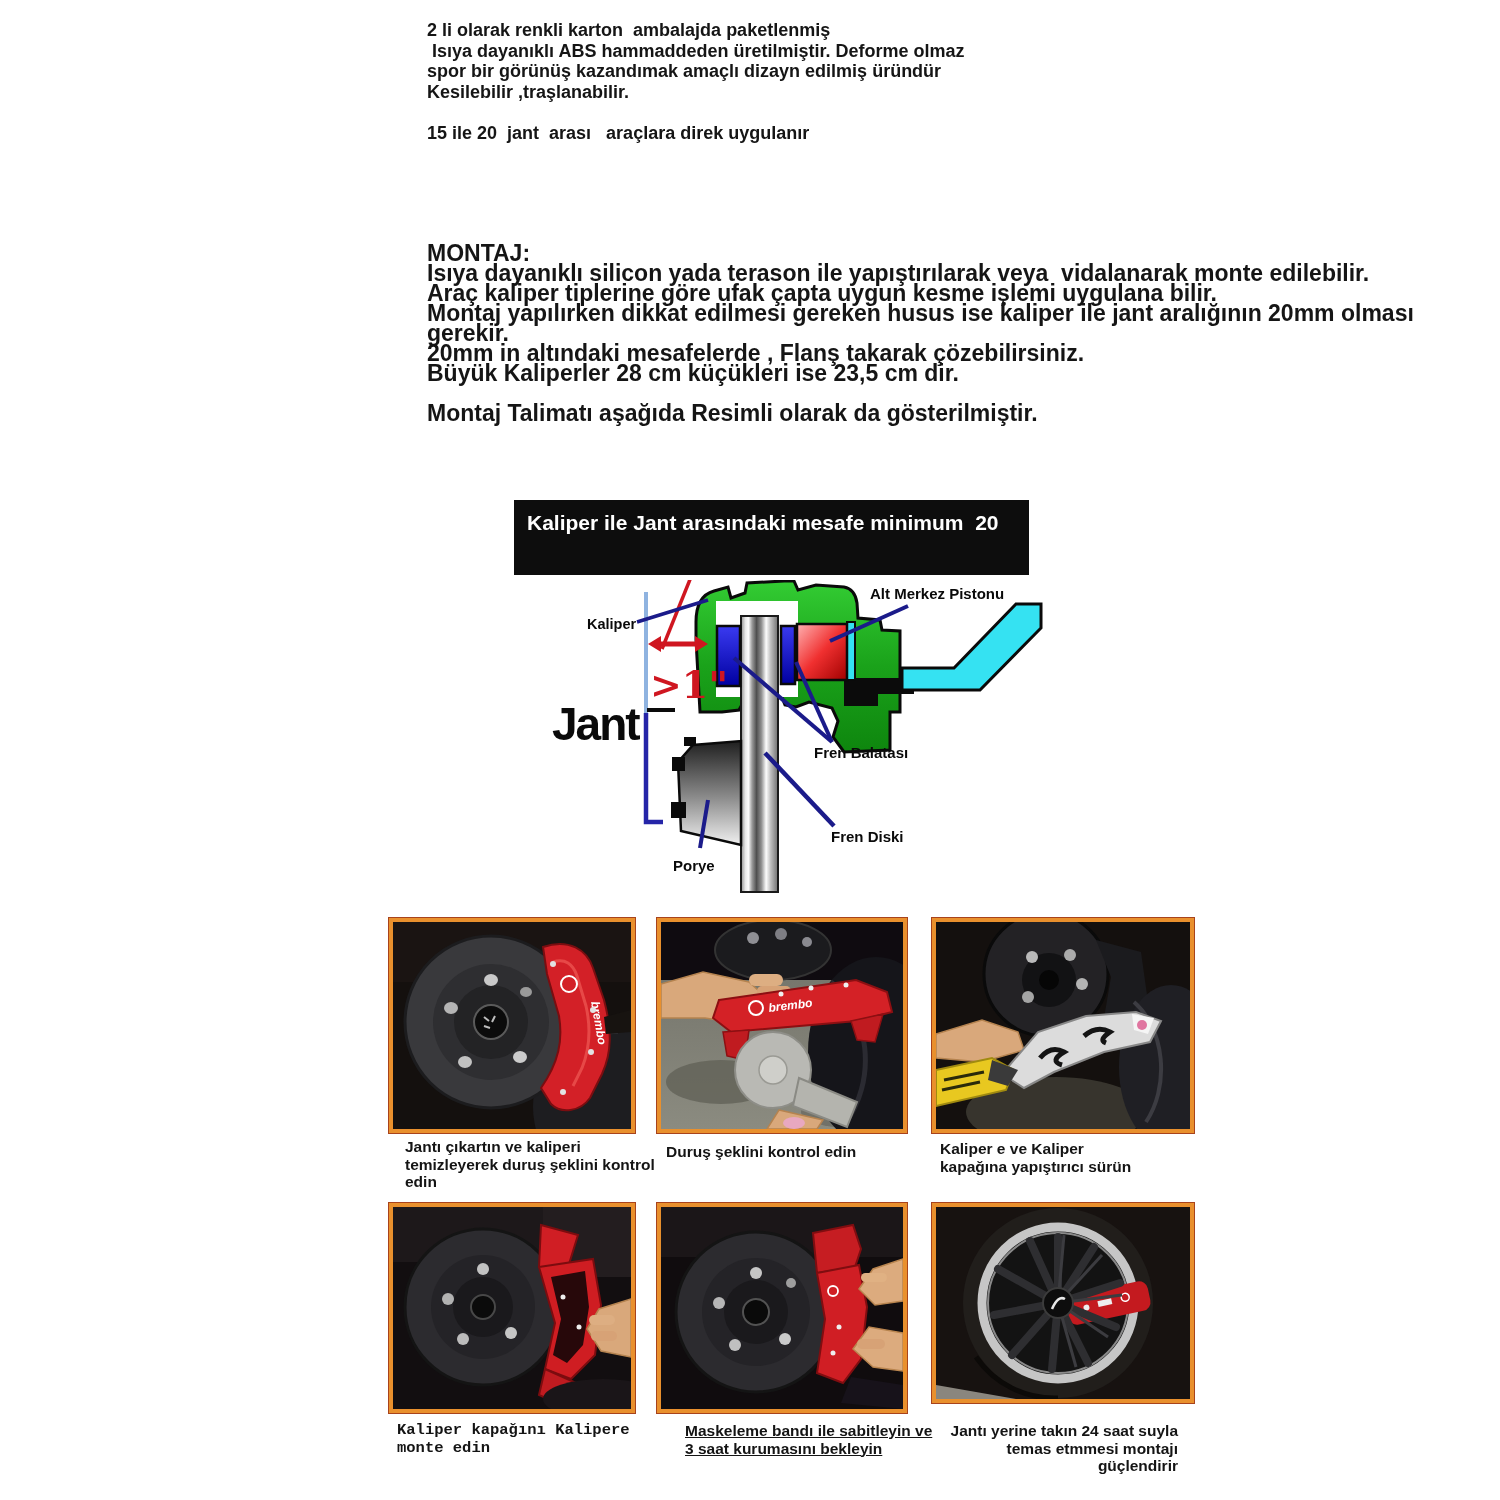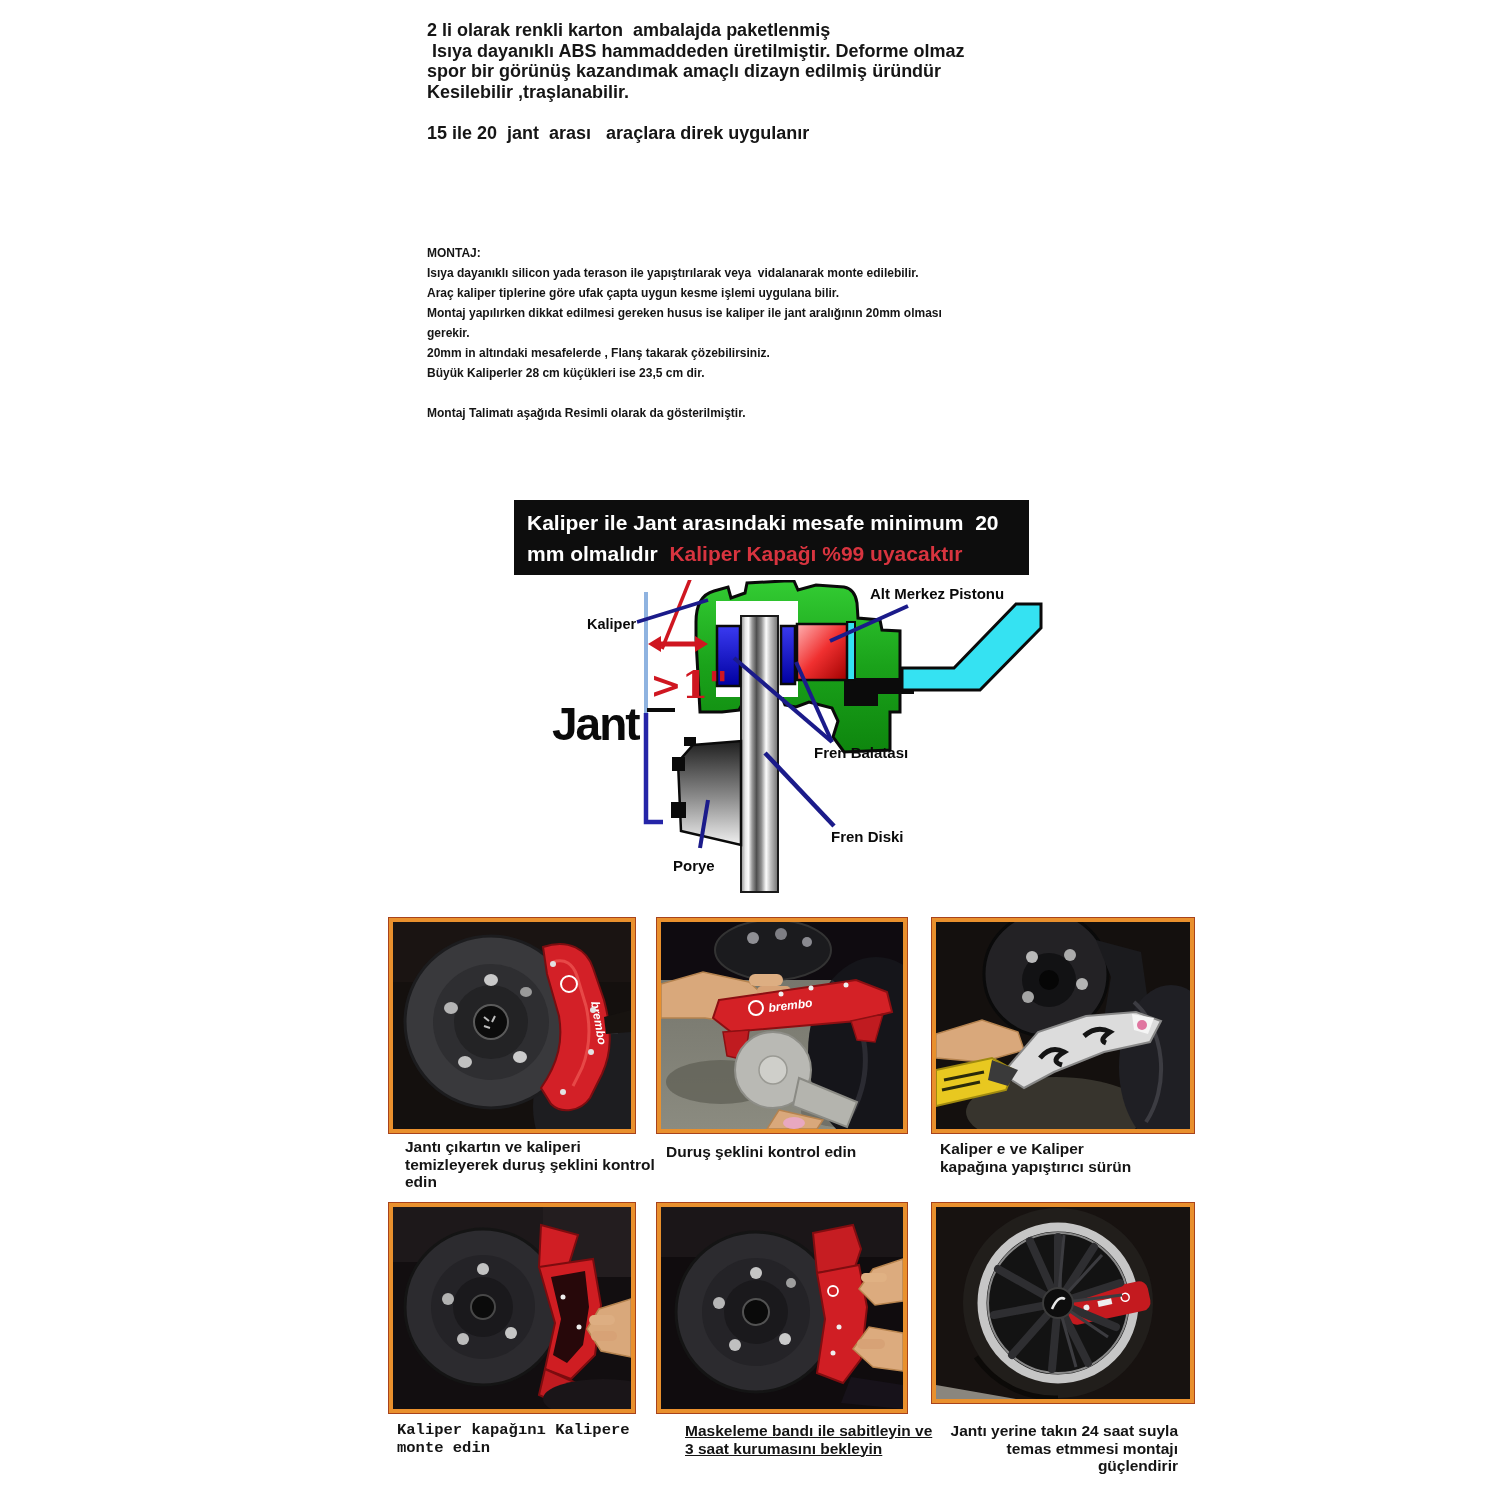--- a/index.html
+++ b/index.html
@@ -1,21 +1,21 @@
 <!DOCTYPE html>
 <html><head>
 <meta charset="utf-8">
 <style>
   html,body{margin:0;padding:0;background:#fff;}
   #canvas{position:relative;width:1500px;height:1500px;background:#ffffff;overflow:hidden;
           font-family:"Liberation Sans",sans-serif;margin-left:44px;}
   .tblock{position:absolute;color:#151515;font-weight:bold;}
   .tline{white-space:pre;}
   #intro{left:383px;top:20px;font-size:18px;line-height:20.5px;}
-  #montaj{left:383px;top:243px;font-size:12px;line-height:20px;}
+  #montaj{left:383px;top:243px;font-size:23px;line-height:20px;}
   #banner{position:absolute;left:470px;top:500px;width:515px;height:75px;background:#0d0d0d;
           padding:7px 0 0 13px;box-sizing:border-box;}
   #banner::before{content:"";position:absolute;left:-7px;top:-7px;width:100%;height:100%;
           background:#000;z-index:-1;}
   .bline{font-size:21px;font-weight:bold;line-height:31px;white-space:pre;}
   .bwhite{color:#ffffff;}
   .bred{color:#d8343f;}
   #diagram{position:absolute;left:450px;top:580px;}
   .photo{position:absolute;border:4px solid #e9902d;outline:1px solid #a8431c;
          box-sizing:border-box;background:#0c0a0a;overflow:hidden;}
@@ -44,21 +44,20 @@
     <div class="tline">Montaj yapılırken dikkat edilmesi gereken husus ise kaliper ile jant aralığının 20mm olması</div>
     <div class="tline">gerekir.</div>
     <div class="tline">20mm in altındaki mesafelerde , Flanş takarak çözebilirsiniz.</div>
     <div class="tline">Büyük Kaliperler 28 cm küçükleri ise 23,5 cm dir.</div>
     <div class="tline">&nbsp;</div>
     <div class="tline">Montaj Talimatı aşağıda Resimli olarak da gösterilmiştir.</div>
   </div>
 
   <div id="banner">
     <div class="bline bwhite">Kaliper ile Jant arasındaki mesafe minimum  20</div>
-    <div class="bline"><span class="bwhite">mm olmalıdır  </span><span class="bred">Kaliper Kapağı %99 uyacaktır</span></div>
   </div>
 
   <svg id="diagram" width="560" height="350" viewBox="450 580 560 350">
     <defs>
       <linearGradient id="padGrad" x1="0" y1="0" x2="0" y2="1">
         <stop offset="0" stop-color="#3a3af0"></stop>
           <stop offset="1" stop-color="#0000a0"></stop>
       </linearGradient>
       <linearGradient id="pistonGrad" x1="0" y1="0" x2="1" y2="1">
         <stop offset="0" stop-color="#ffb2b2"></stop>

